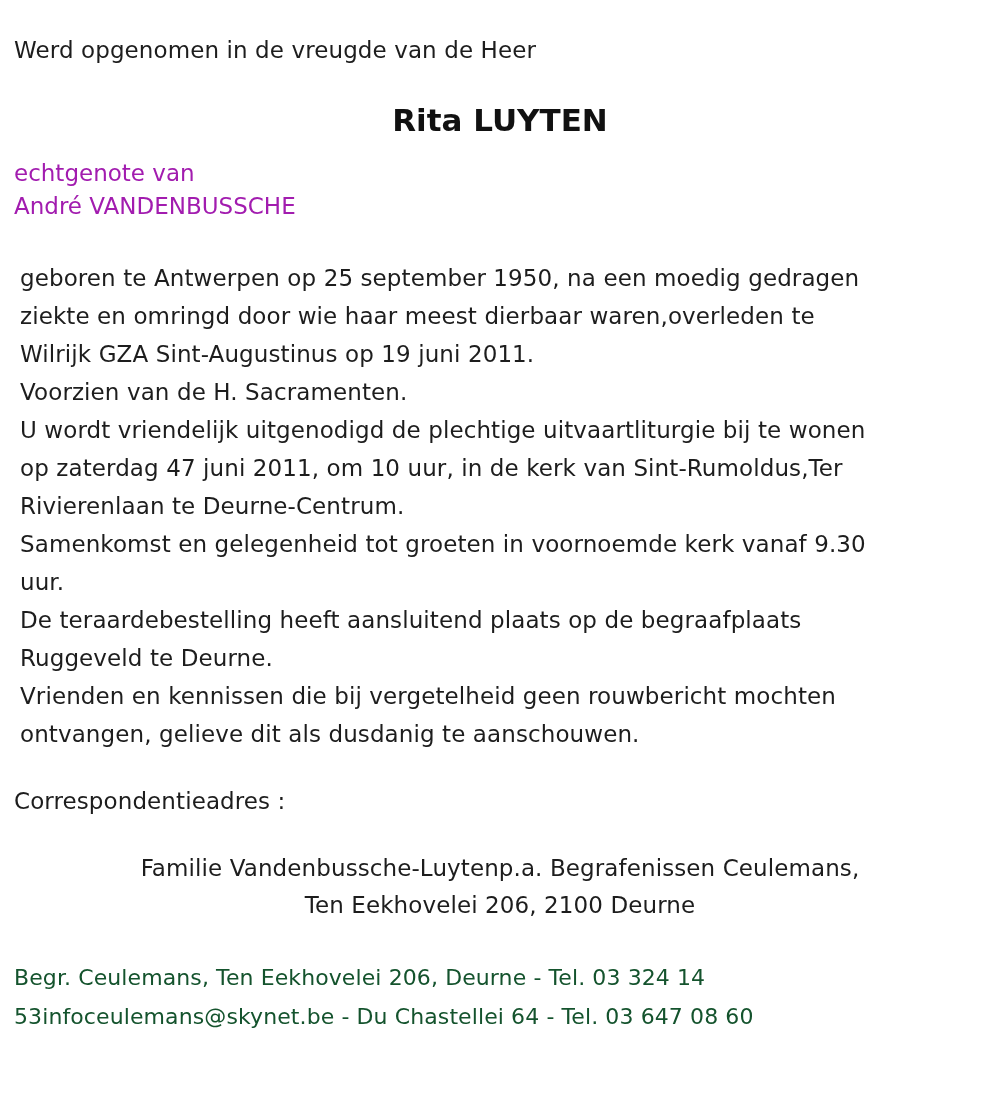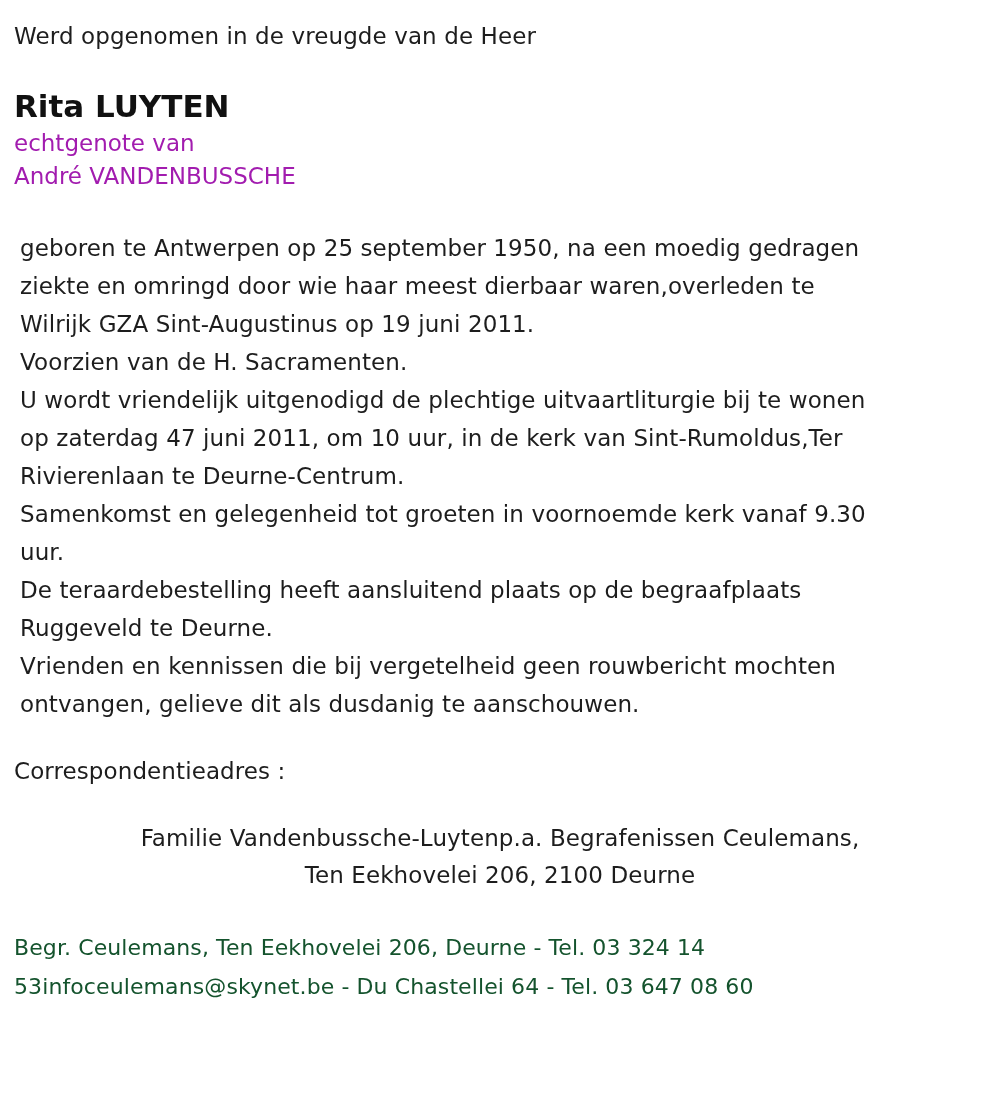--- a/index.html
+++ b/index.html
@@ -23,27 +23,29 @@
   }
   .line {
     font-size: 23px;
     line-height: 37px;
     letter-spacing: 0.1px;
     color: #1d1d1d;
     white-space: pre-wrap;
   }
   .intro {
     margin-bottom: 30px;
+    margin-top: 14px;
   }
   .name {
     font-size: 31px;
     font-weight: bold;
     line-height: 42px;
     color: #111111;
-    margin-bottom: 0;
+    margin-bottom: 16px;
+    text-align: center;
   }
   .relation {
     font-size: 23px;
     line-height: 33px;
     color: #a21caf;
   }
   .spacer-lg {
     height: 36px;
   }
   .spacer-md {

